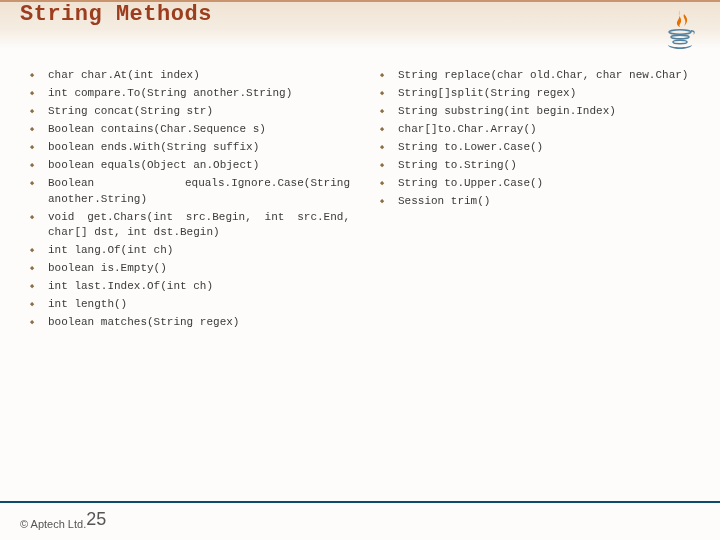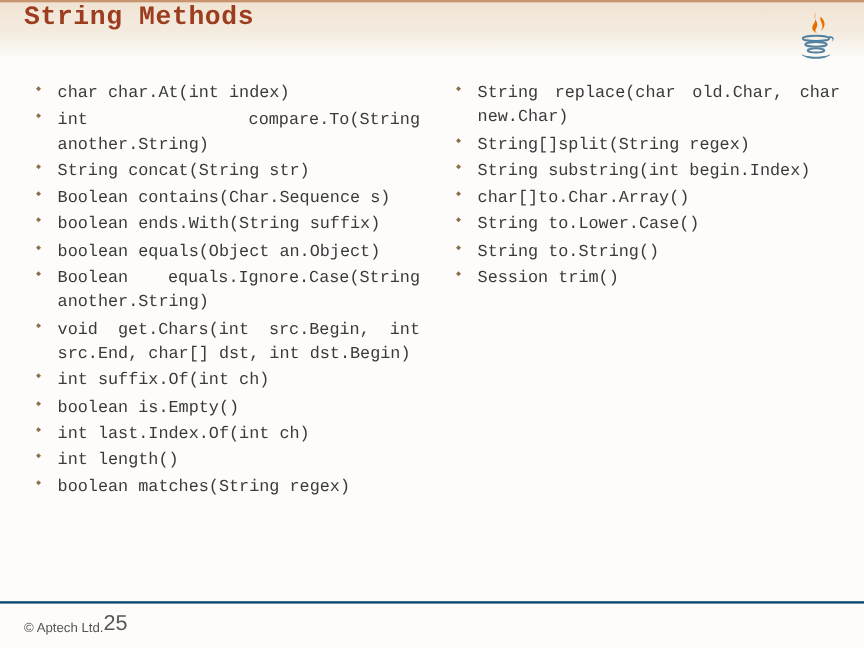--- a/index.html
+++ b/index.html
@@ -42,21 +42,21 @@
     flex: 1;
   }
   .bullet-list {
     list-style: none;
   }
   .bullet-list li {
     position: relative;
     padding-left: 18px;
     margin-bottom: 2px;
     font-family: "Courier New", monospace;
-    font-size: 14px;
+    font-size: 11px;
     color: #3a3a3a;
     line-height: 1.45;
     text-align: justify;
   }
   .bullet-list li::before {
     content: "◆";
     position: absolute;
     left: 0;
     top: 2px;
     font-size: 7px;
@@ -100,35 +100,36 @@
   <div class="col">
     <ul class="bullet-list" id="left-list">
         <li>char char.At(int index)</li>
         <li>int compare.To(String another.String)</li>
         <li>String concat(String str)</li>
         <li>Boolean contains(Char.Sequence s)</li>
         <li>boolean ends.With(String suffix)</li>
         <li>boolean equals(Object an.Object)</li>
         <li>Boolean equals.Ignore.Case(String another.String)</li>
         <li>void get.Chars(int src.Begin, int src.End, char[] dst, int dst.Begin)</li>
-        <li>int suffix.Of(int ch)</li>
+        <li>int lang.Of(int ch)</li>
         <li>boolean is.Empty()</li>
         <li>int last.Index.Of(int ch)</li>
         <li>int length()</li>
         <li>boolean matches(String regex)</li>
       </ul>
   </div>
   <div class="col">
     <ul class="bullet-list" id="right-list">
         <li>String replace(char old.Char, char new.Char)</li>
         <li>String[]split(String regex)</li>
         <li>String substring(int begin.Index)</li>
         <li>char[]to.Char.Array()</li>
         <li>String to.Lower.Case()</li>
         <li>String to.String()</li>
+        <li>String to.Upper.Case()</li>
         <li>Session trim()</li>
       </ul>
   </div>
 </div>
 
 <div class="footer">
   <div class="footer-left">© Aptech Ltd.</div>
   <div class="footer-right">25</div>
 </div>
 

